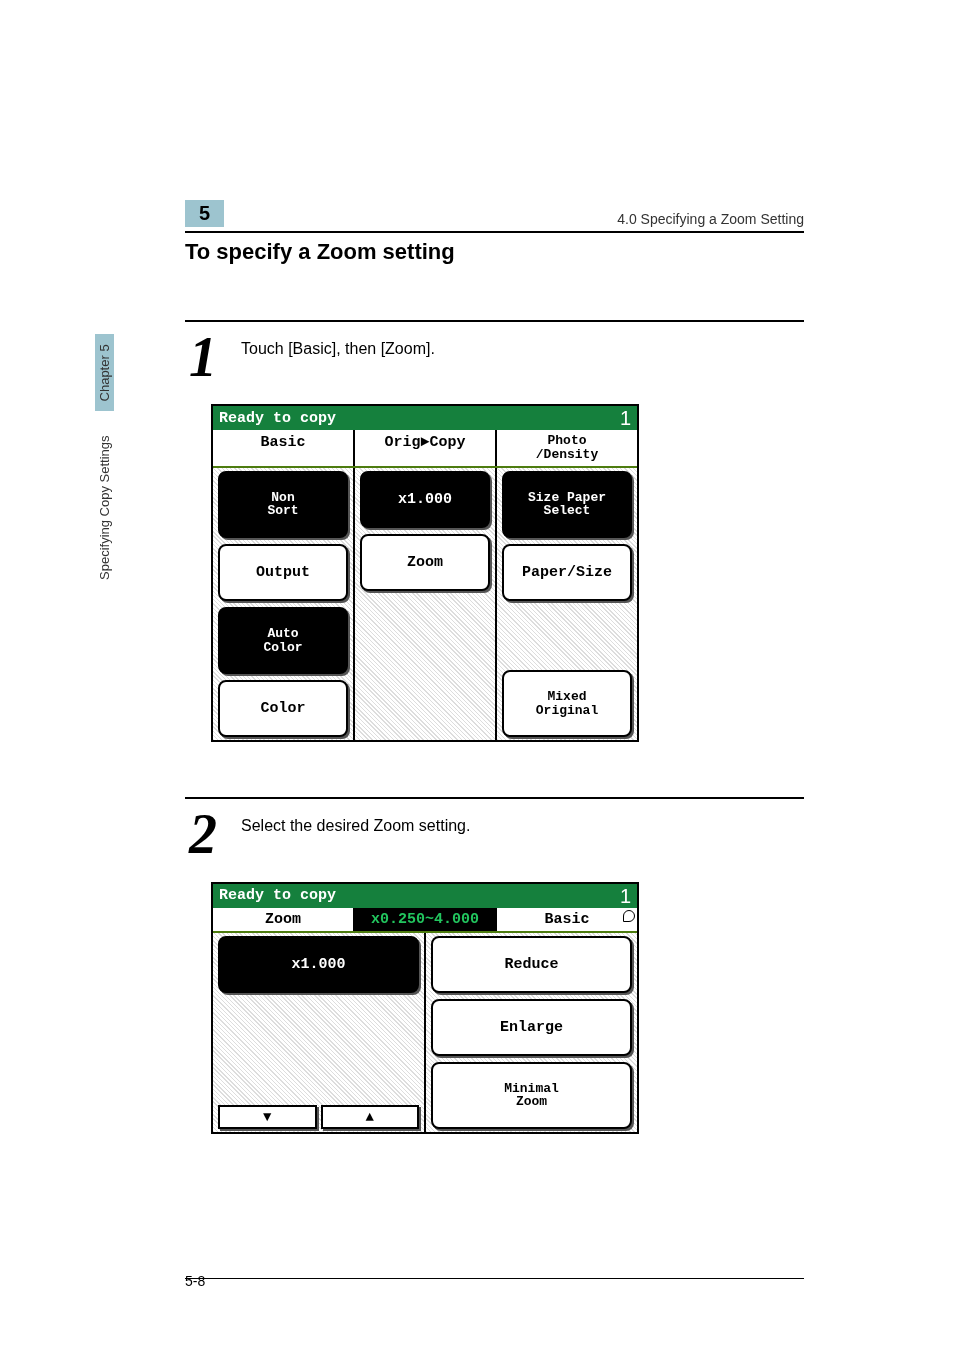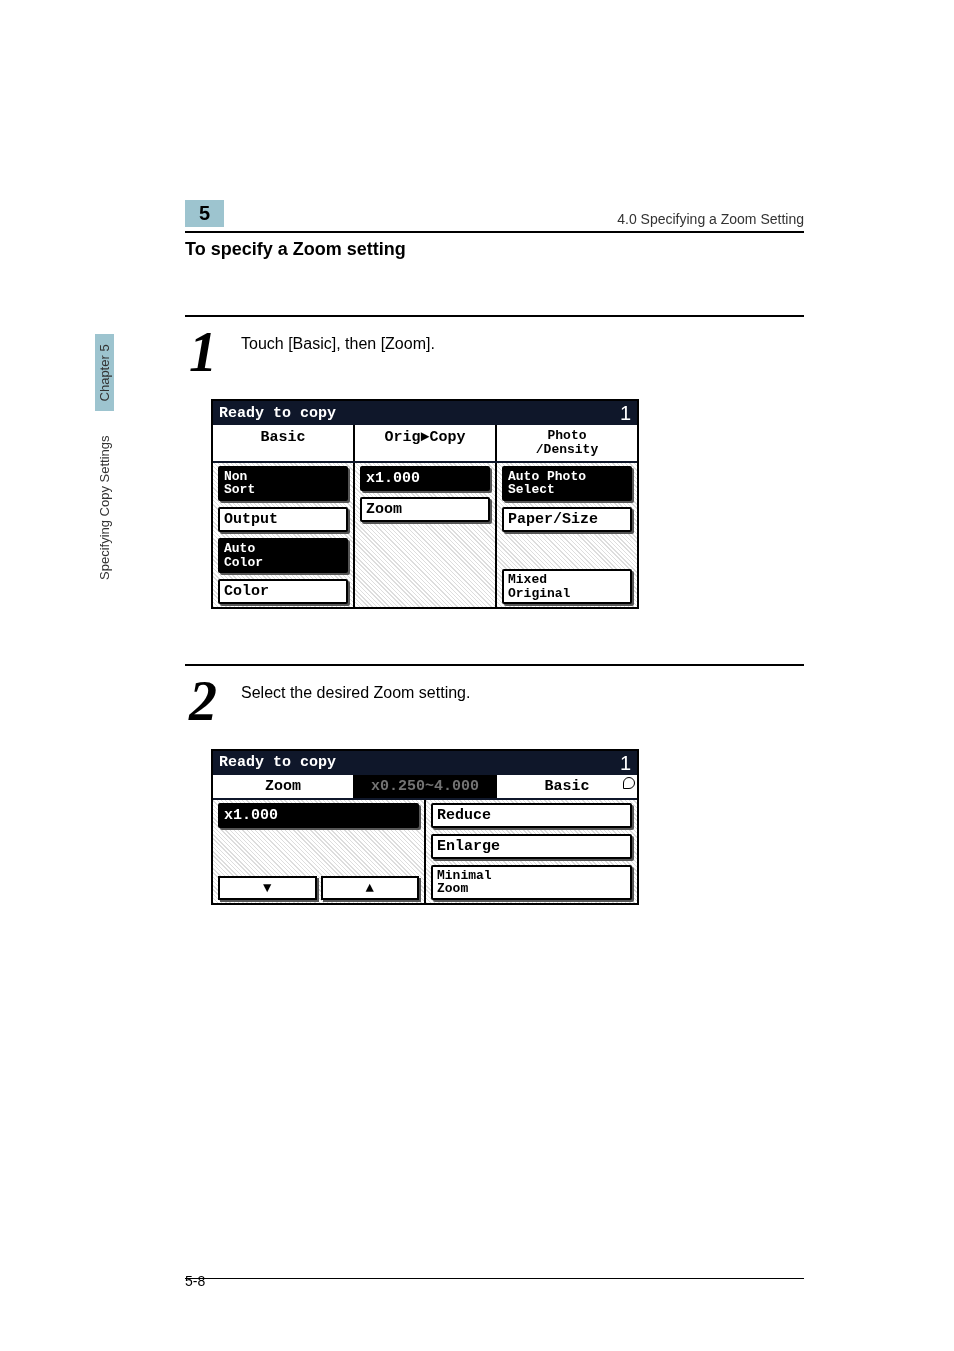--- a/index.html
+++ b/index.html
@@ -30,21 +30,21 @@
     color: #000;
     font-weight: bold;
     font-size: 20px;
     padding: 2px 14px;
   }
   .header-right {
     font-size: 14px;
     color: #333;
   }
   .section-title {
-    font-size: 18px;
+    font-size: 22px;
     font-weight: bold;
     margin-top: 6px;
   }
   .step {
     margin-top: 55px;
   }
   .step-rule {
     border-top: 2px solid #000;
     margin-bottom: 10px;
   }
@@ -71,33 +71,33 @@
     background: #fff;
     border: 2px solid #000;
     font-family: "Courier New", monospace;
     font-weight: bold;
     font-size: 15px;
   }
   .lcd-title {
     display: flex;
     justify-content: space-between;
     align-items: center;
-    background: #0f172a;
+    background: #15803d;
     color: #fff;
     padding: 2px 6px;
   }
   .lcd-title-count {
     font-family: Arial, sans-serif;
     font-weight: normal;
     font-size: 20px;
     line-height: 1;
   }
   .tabrow {
     display: flex;
-    border-bottom: 2px solid #0f172a;
+    border-bottom: 2px solid #4d7c0f;
     font-family: Liberation Mono, monospace;
   }
   .tab {
     flex: 1;
     text-align: center;
     padding: 4px 0;
     border-right: 2px solid #000;
     background: #fff;
     position: relative;
   }
@@ -120,34 +120,34 @@
   .col {
     flex:1;
     display:flex;
     flex-direction:column;
     border-right:2px solid #000;
     background: repeating-linear-gradient(45deg,#ddd,#ddd 1px,#fff 1px,#fff 3px);
   }
   .col:last-child { border-right:none; }
   .btn {
     margin: 3px 5px;
-    padding: 2px 4px;
-    text-align:left;
+    padding: 18px 4px;
+    text-align:center;
     border:2px solid #000;
     background:#fff;
-    border-radius:2px;
+    border-radius:8px;
     box-shadow: 2px 2px 0 #555;
   }
   .btn.inv {
     background:#000;
     color:#fff;
   }
   .btn.twoline { line-height:1.05; font-size:13px; }
   .zoomrow2 .tab.mid {
-    background:#000; color:#737373;
+    background:#000; color:#22c55e;
   }
   .arrows {
     display:flex; gap:4px; margin:3px 5px;
   }
   .arrows .arbtn {
     flex:1;
     border:2px solid #000;
     background:#fff;
     text-align:center;
     padding:2px 0;
@@ -229,21 +229,21 @@
           <div class="btn inv twoline" style="white-space:pre;">Auto
 Color</div>
           <div class="btn">Color</div>
         </div>
         <div class="col">
           <div class="btn inv">x1.000</div>
           <div class="btn">Zoom</div>
           <div class="colspacer"></div>
         </div>
         <div class="col">
-          <div class="btn inv twoline" style="white-space:pre;">Auto Photo
+          <div class="btn inv twoline" style="white-space:pre;">Size Paper
 Select</div>
           <div class="btn">Paper/Size</div>
           <div class="colspacer"></div>
           <div class="btn twoline" style="white-space:pre;">Mixed
 Original</div>
         </div>
       </div>
     </div>
   </div>
 

